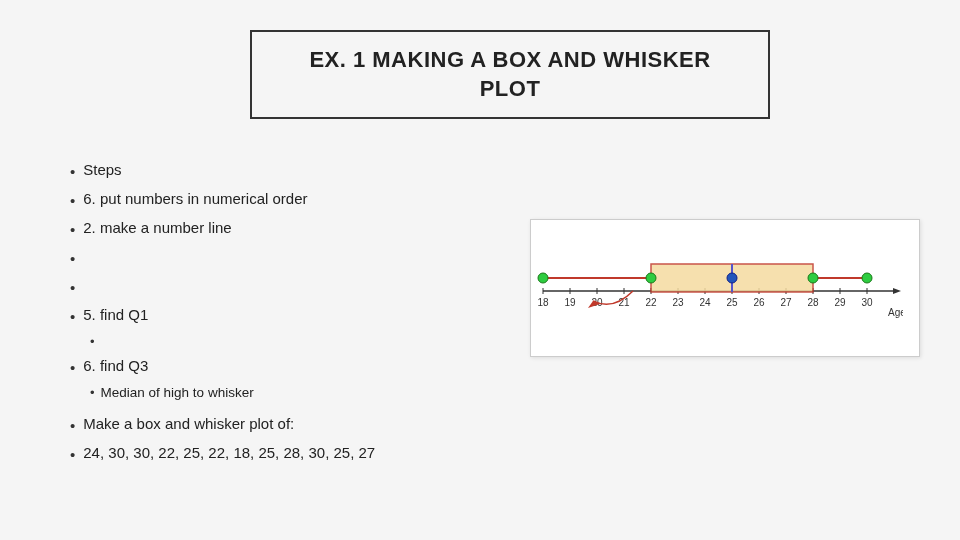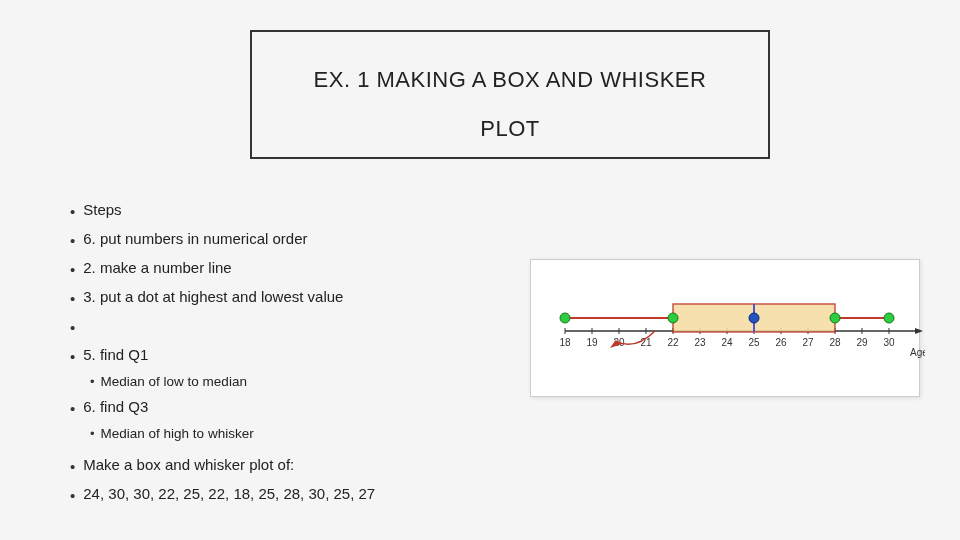--- a/index.html
+++ b/index.html
@@ -22,25 +22,24 @@
       border: 2px solid #333;
       padding: 14px 30px;
       text-align: center;
       margin-bottom: 22px;
       display: inline-block;
       width: 520px;
       margin-left: 60px;
     }
     .title-text {
       font-size: 22px;
-      font-weight: normal;
+      font-weight: bold;
       color: #222;
       line-height: 1.3;
       letter-spacing: 0.5px;
-      margin-top: 20px;
     }
     .content-area {
       display: flex;
       flex-direction: row;
       align-items: flex-start;
     }
     .left-col {
       flex: 0 0 480px;
       padding-left: 10px;
     }
@@ -75,21 +74,21 @@
     .right-col {
       flex: 1;
       position: relative;
       margin-top: 60px;
       margin-left: -10px;
     }
     
     .plot-container {
       background: white;
       border: 1px solid #ccc;
-      padding: 16px 10px 30px 24px;
+      padding: 16px 10px 30px 2px;
       width: 390px;
       position: relative;
       box-shadow: 1px 1px 4px rgba(0,0,0,0.1);
     }
     .plot-svg {
       display: block;
     }
   </style>
 </head>
 <body>
@@ -114,32 +113,30 @@
       <div class="bullet-item">
         <span class="bullet-dot">•</span>
         <span>6. put numbers in numerical order</span>
       </div>
       <div class="bullet-item">
         <span class="bullet-dot">•</span>
         <span>2. make a number line</span>
       </div>
       <div class="bullet-item">
         <span class="bullet-dot">•</span>
-        <span>3. put a dot at highest and lowest value</span>
       </div>
       <div class="bullet-item">
         <span class="bullet-dot">•</span>
       </div>
       <div class="bullet-item">
         <span class="bullet-dot">•</span>
         <span>5. find Q1</span>
       </div>
       <div class="sub-bullet">
         <span class="sub-dot">•</span>
-        <span>Median of low to median</span>
       </div>
       <div class="bullet-item">
         <span class="bullet-dot">•</span>
         <span>6. find Q3</span>
       </div>
       <div class="sub-bullet">
         <span class="sub-dot">•</span>
         <span>Median of high to whisker</span>
       </div>
 

